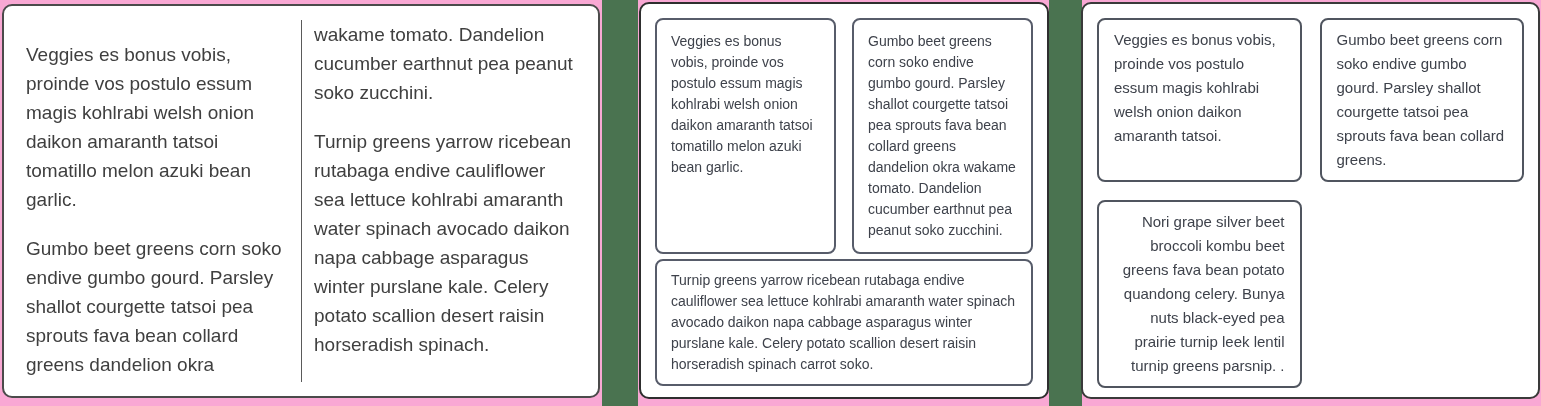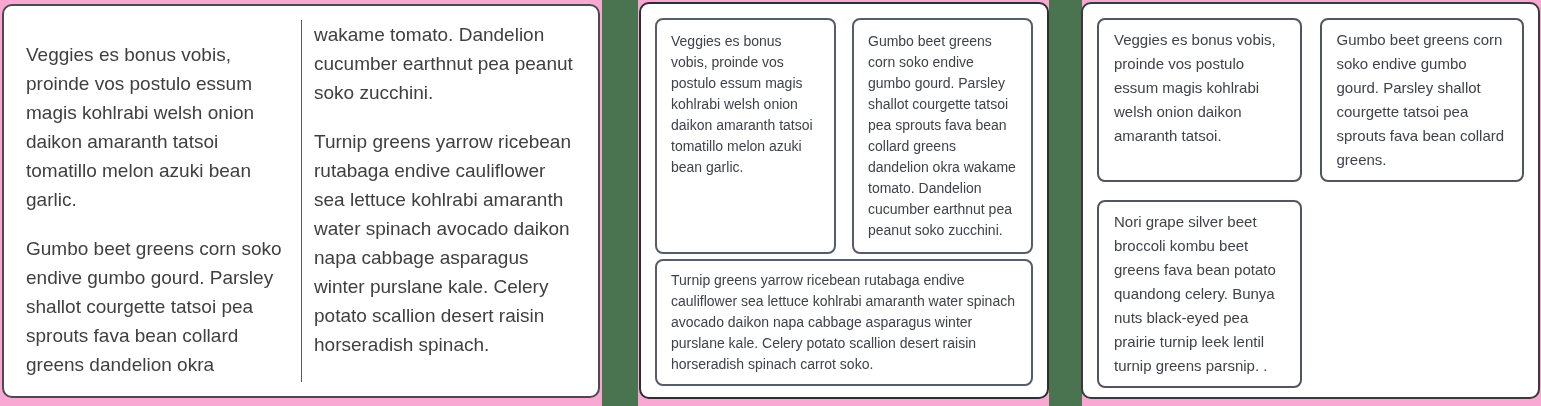--- a/index.html
+++ b/index.html
@@ -87,20 +87,21 @@
     background: #ffffff;
     font-size: 15px;
     line-height: 24px;
     color: #3e424b;
     padding: 8px 15px;
   }
   .rcard.top { flex: 1; }
   .rcard.half {
     margin-top: 18px;
     width: calc((100% - 18px) / 2);
+    text-align: right;
   }
 </style>
 </head>
 <body>
 
 <div class="stage">
 
   <div class="gap-strip one"></div>
   <div class="gap-strip two"></div>
 

